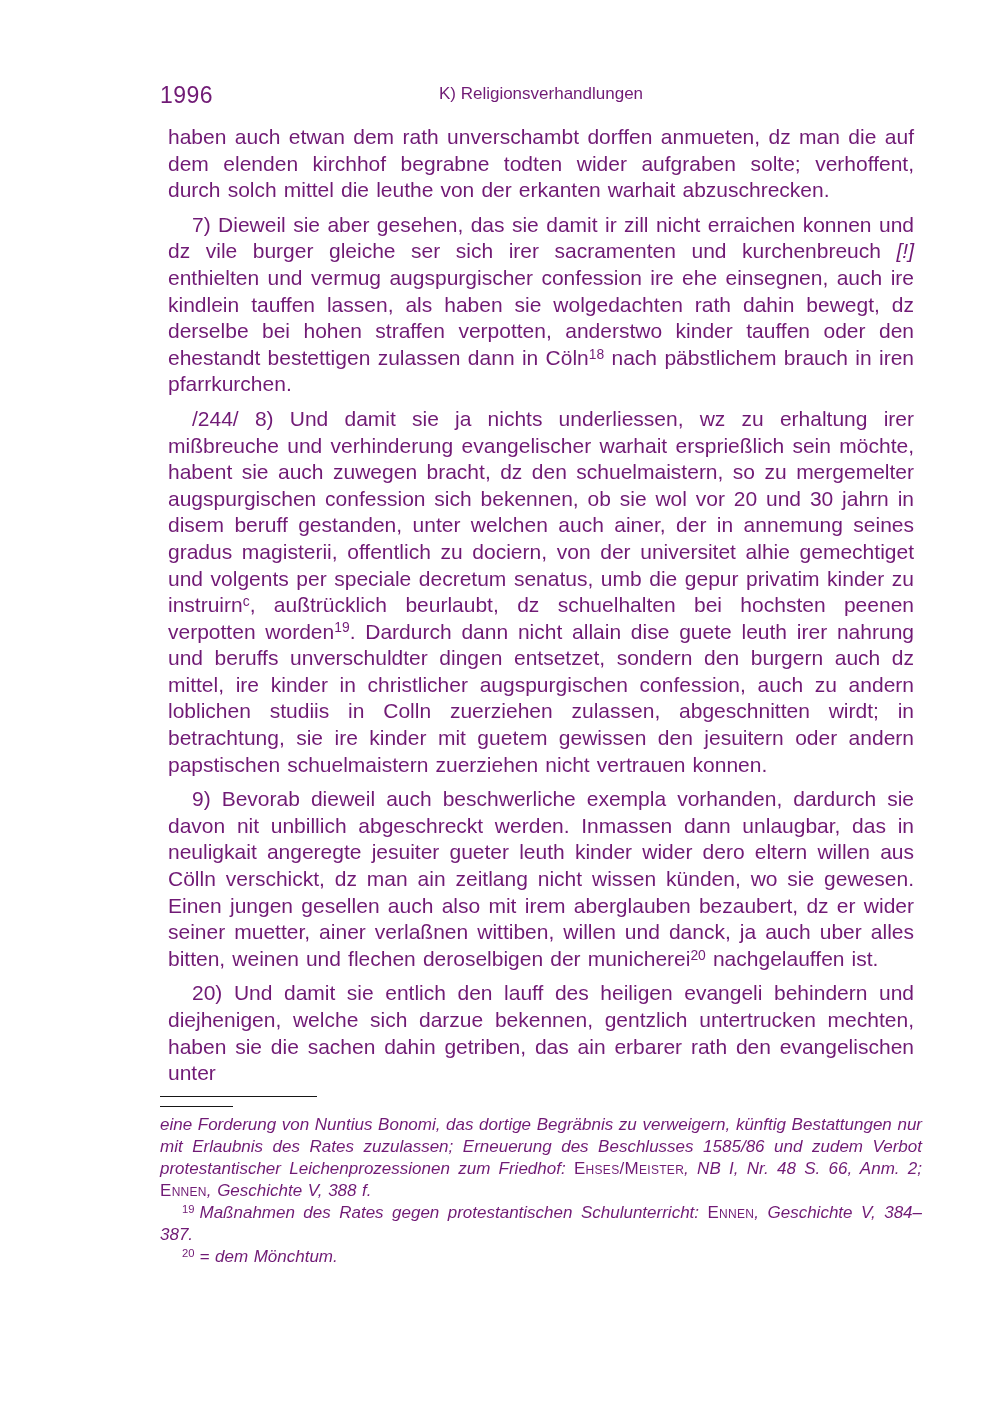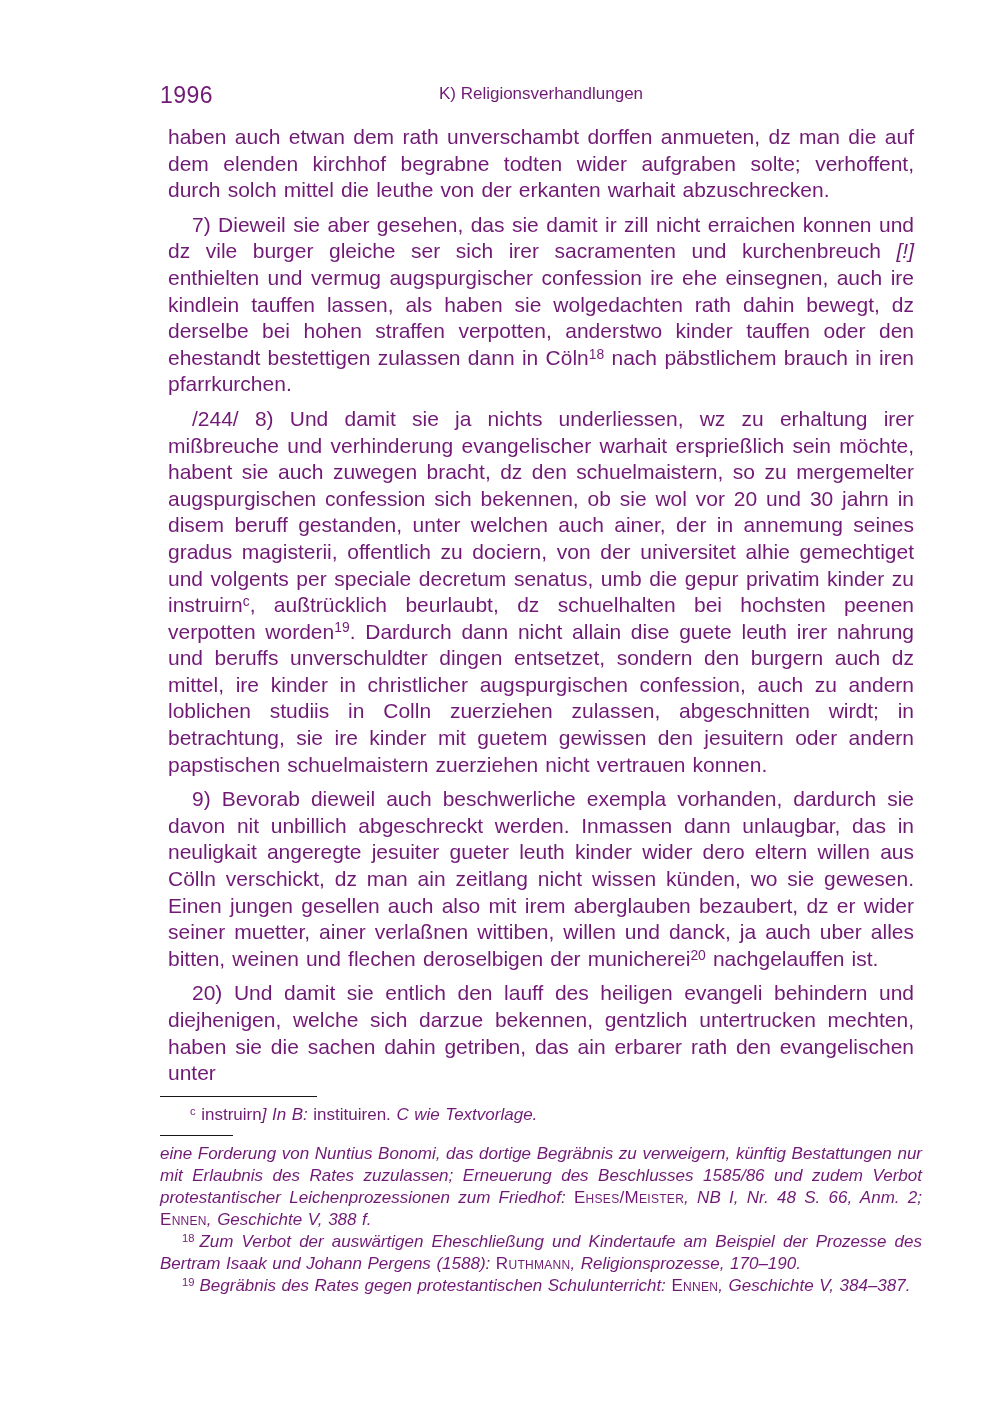--- a/index.html
+++ b/index.html
@@ -99,23 +99,22 @@
     <div class="body-text">
       <p><span class="run-r">haben auch etwan dem rath unverschambt dorffen anmueten, dz man die auf dem elenden kirchhof begrabne todten wider aufgraben solte; verhoffent, durch solch mittel die leuthe von der erkanten warhait abzuschrecken.</span></p>
       <p class="indented"><span class="run-r">7) Dieweil sie aber gesehen, das sie damit ir zill nicht erraichen konnen und dz vile burger gleiche ser sich irer sacramenten und kurchenbreuch </span><span class="run-i">[!]</span><span class="run-r"> enthielten und vermug augspurgischer confession ire ehe einsegnen, auch ire kindlein tauffen lassen, als haben sie wolgedachten rath dahin bewegt, dz derselbe bei hohen straffen verpotten, anderstwo kinder tauffen oder den ehestandt bestettigen zulassen dann in Cöln</span><span class="run-sup">18</span><span class="run-r"> nach päbstlichem brauch in iren pfarrkurchen.</span></p>
       <p class="indented"><span class="run-r">/244/ 8) Und damit sie ja nichts underliessen, wz zu erhaltung irer mißbreuche und verhinderung evangelischer warhait ersprießlich sein möchte, habent sie auch zuwegen bracht, dz den schuelmaistern, so zu mergemelter augspurgischen confession sich bekennen, ob sie wol vor 20 und 30 jahrn in disem beruff gestanden, unter welchen auch ainer, der in annemung seines gradus magisterii, offentlich zu dociern, von der universitet alhie gemechtiget und volgents per speciale decretum senatus, umb die gepur privatim kinder zu instruirn</span><span class="run-sup">c</span><span class="run-r">, außtrücklich beurlaubt, dz schuelhalten bei hochsten peenen verpotten worden</span><span class="run-sup">19</span><span class="run-r">. Dardurch dann nicht allain dise guete leuth irer nahrung und beruffs unverschuldter dingen entsetzet, sondern den burgern auch dz mittel, ire kinder in christlicher augspurgischen confession, auch zu andern loblichen studiis in Colln zuerziehen zulassen, abgeschnitten wirdt; in betrachtung, sie ire kinder mit guetem gewissen den jesuitern oder andern papstischen schuelmaistern zuerziehen nicht vertrauen konnen.</span></p>
       <p class="indented"><span class="run-r">9) Bevorab dieweil auch beschwerliche exempla vorhanden, dardurch sie davon nit unbillich abgeschreckt werden. Inmassen dann unlaugbar, das in neuligkait angeregte jesuiter gueter leuth kinder wider dero eltern willen aus Cölln verschickt, dz man ain zeitlang nicht wissen künden, wo sie gewesen. Einen jungen gesellen auch also mit irem aberglauben bezaubert, dz er wider seiner muetter, ainer verlaßnen wittiben, willen und danck, ja auch uber alles bitten, weinen und flechen deroselbigen der municherei</span><span class="run-sup">20</span><span class="run-r"> nachgelauffen ist.</span></p>
       <p class="indented"><span class="run-r">20) Und damit sie entlich den lauff des heiligen evangeli behindern und diejhenigen, welche sich darzue bekennen, gentzlich untertrucken mechten, haben sie die sachen dahin getriben, das ain erbarer rath den evangelischen unter</span></p>
     </div>
 
     <div class="footnote-area">
       <hr class="fn-rule rule-long">
-      <p class="apparatus"><span class="run-sup">c</span><span class="run-r"> instruirn</span><span class="run-i">] In B:</span><span class="run-r"> instituiren. </span><span class="run-i">C wie Textvorlage.</span></p>
       <hr class="fn-rule rule-short">
       <div class="footnotes">
         <p><span class="run-i">eine Forderung von Nuntius Bonomi, das dortige Begräbnis zu verweigern, künftig Bestattungen nur mit Erlaubnis des Rates zuzulassen; Erneuerung des Beschlusses 1585/86 und zudem Verbot protestantischer Leichenprozessionen zum Friedhof: </span><span class="run-sc">Ehses/Meister</span><span class="run-i">, NB I, Nr. 48 S. 66, Anm. 2; </span><span class="run-sc">Ennen</span><span class="run-i">, Geschichte V, 388 f.</span></p>
-        <p class="fn-indent"><span class="run-sup">18</span><span class="run-i">Zum Verbot der auswärtigen Eheschließung und Kindertaufe am Beispiel der Prozesse des Bertram Isaak und Johann Pergens (1588): </span><span class="run-sc">Ruthmann</span><span class="run-i">, Religionsprozesse, 170–190.</span></p>
-        <p class="fn-indent"><span class="run-sup">19</span><span class="run-i">Begräbnis des Rates gegen protestantischen Schulunterricht: </span><span class="run-sc">Ennen</span><span class="run-i">, Geschichte V, 384–387.</span></p>
+        <p class="fn-indent"><span class="run-sup">19</span><span class="run-i">Maßnahmen des Rates gegen protestantischen Schulunterricht: </span><span class="run-sc">Ennen</span><span class="run-i">, Geschichte V, 384–387.</span></p>
+        <p class="fn-indent"><span class="run-sup">20</span><span class="run-i">= dem Mönchtum.</span></p>
       </div>
     </div>
 
   </div>
 </div>
 
 </body></html>

